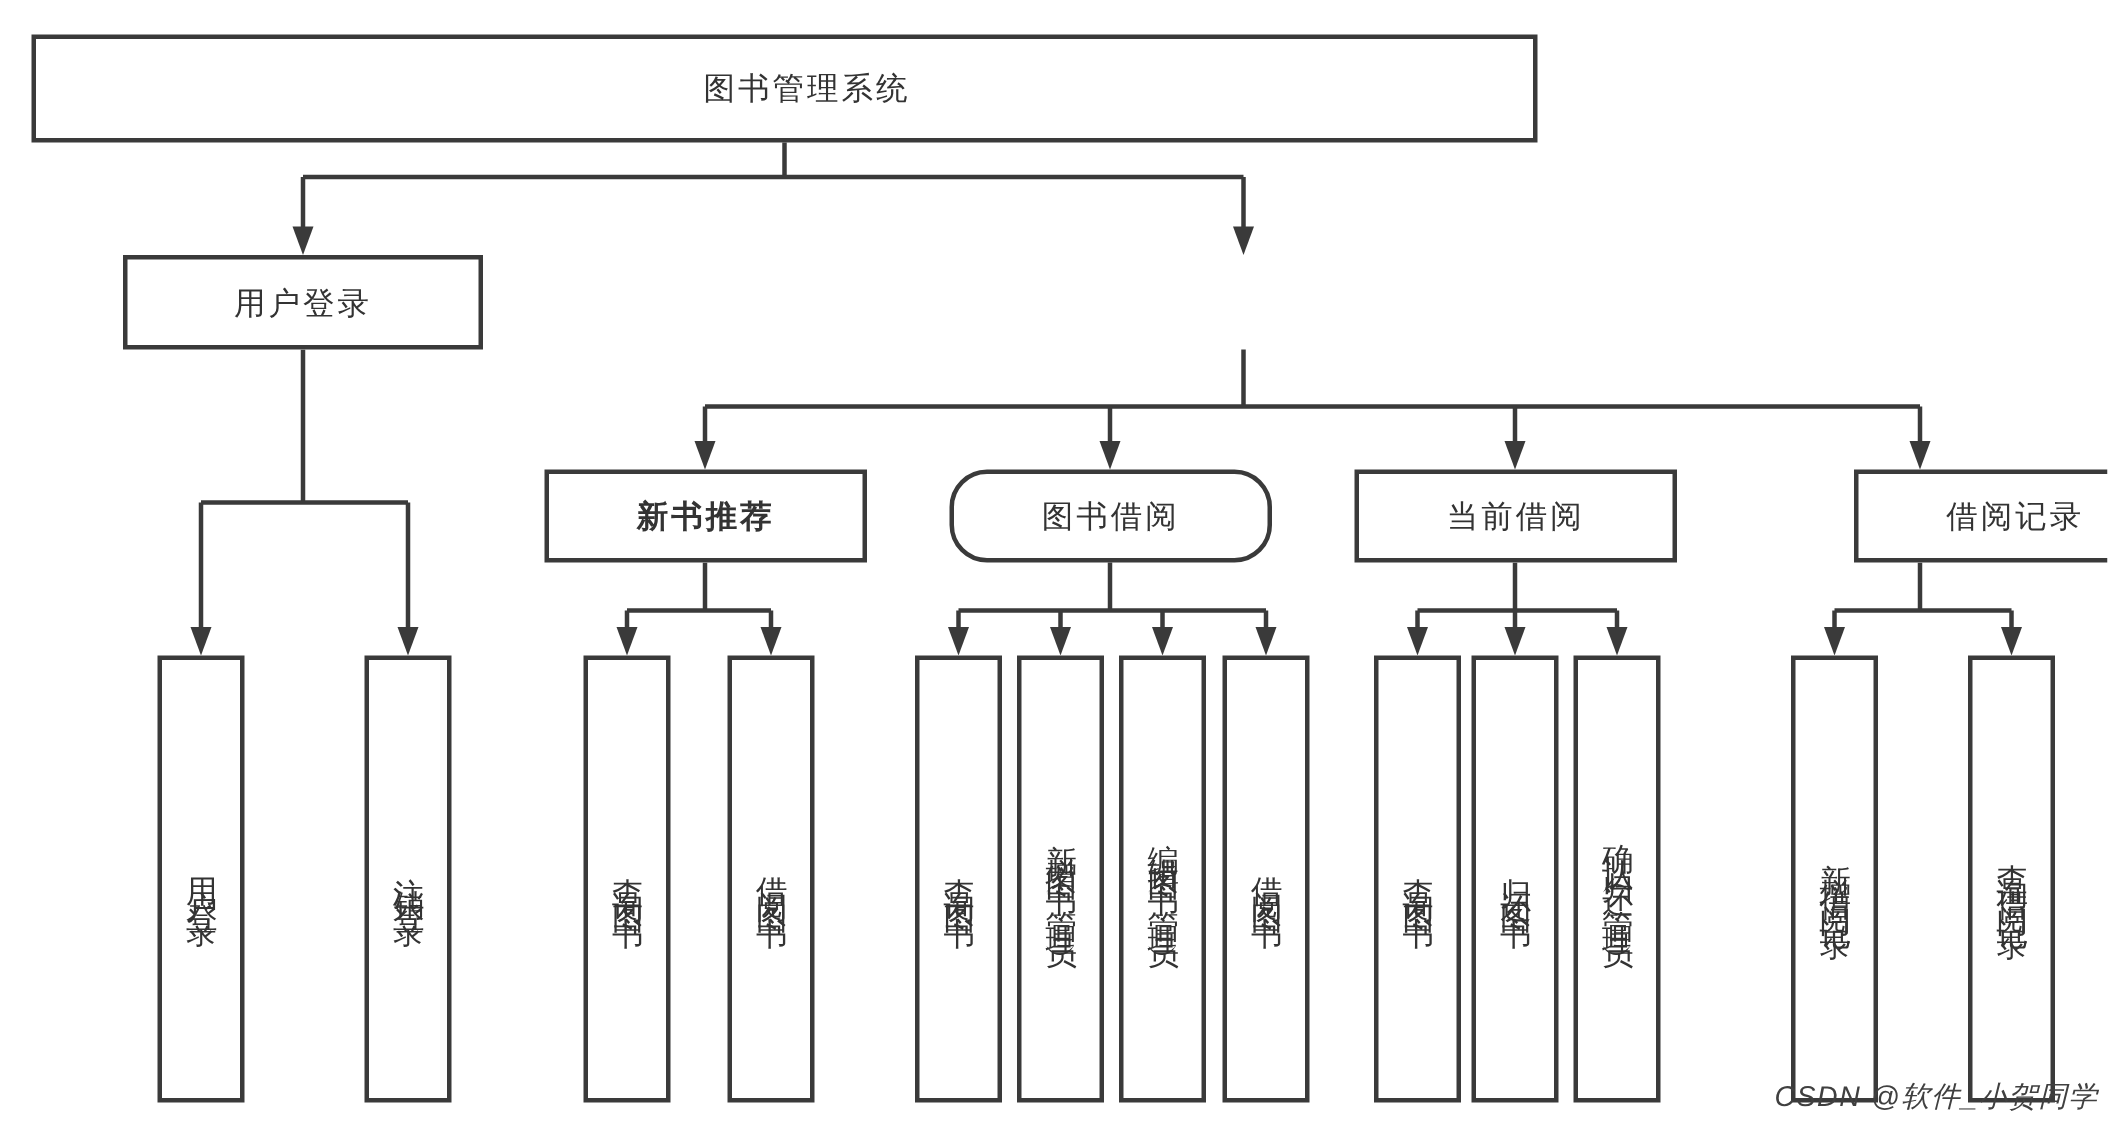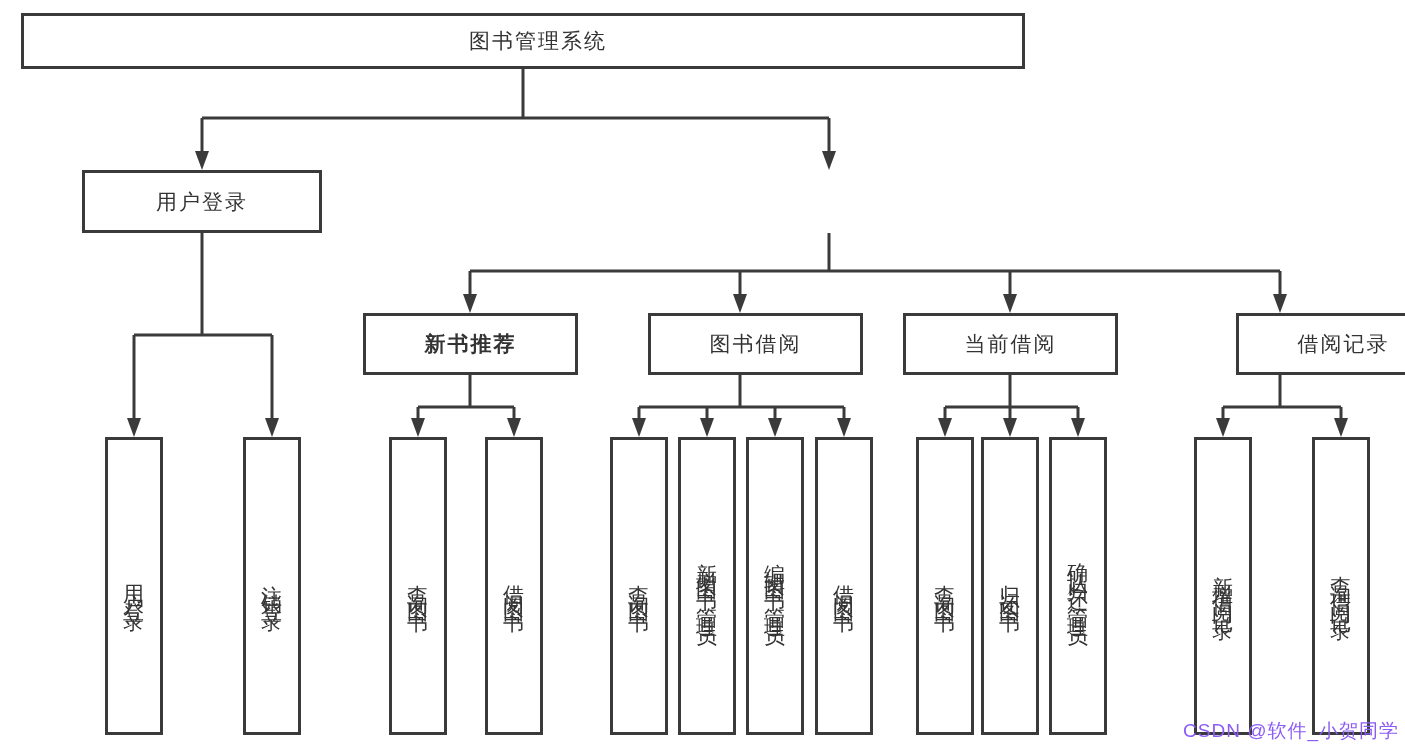--- a/index.html
+++ b/index.html
@@ -7,39 +7,39 @@
     position:relative;width:1405px;height:747px;background:#ffffff;
     font-family:"Liberation Sans",sans-serif;overflow:hidden;
   }
   .lines{position:absolute;left:0;top:0;}
   .box{
     position:absolute;box-sizing:border-box;background:#ffffff;
     border:3px solid #3a3a3a;color:#333333;
     display:flex;align-items:center;justify-content:center;
     font-size:21px;letter-spacing:2px;white-space:nowrap;
   }
-  .root{left:21px;top:13px;width:1004px;height:56px;padding-left:30px;}
+  .root{left:21px;top:23px;width:1004px;height:72px;padding-left:30px;}
   .lvl2{top:170px;height:63px;}
   .user{left:82px;width:240px;}
   .mgmt{left:711px;width:236px;}
   .lvl3{top:313px;height:62px;width:215px;}
-  .s0{left:363px;font-weight:bold;}.s1{left:648px;}.s2{left:903px;}.s3{left:1236px;}
+  .s0{left:363px;font-weight:bold;}.s1{left:633px;border-radius:25px;}.s2{left:903px;}.s3{left:1236px;}
   .leaf{top:437px;width:58px;height:298px;}
   .leaf .vtext{
     writing-mode:vertical-rl;text-orientation:mixed;
     font-size:21px;letter-spacing:9px;line-height:1;
   }
   .g1a{left:105px;}.g1b{left:243px;}
   .g2a{left:389px;}.g2b{left:485px;}
   .g3a{left:610px;}.g3b{left:678px;}.g3c{left:746px;}.g3d{left:815px;}
   .g4a{left:916px;}.g4b{left:981px;}.g4c{left:1049px;}
   .g5a{left:1194px;}.g5b{left:1312px;}
   .watermark{
     position:absolute;right:6px;bottom:3px;
-    color:#8b5cf6;font-size:19px;letter-spacing:1px;
+    color:#404040;font-size:19px;letter-spacing:1px;font-style:italic;
   }
 </style>
 </head>
 <body>
 
 <div class="canvas">
 
   <svg class="lines" width="1405" height="747" viewBox="0 0 1405 747">
     <g stroke="#3a3a3a" stroke-width="3" fill="none">
 

